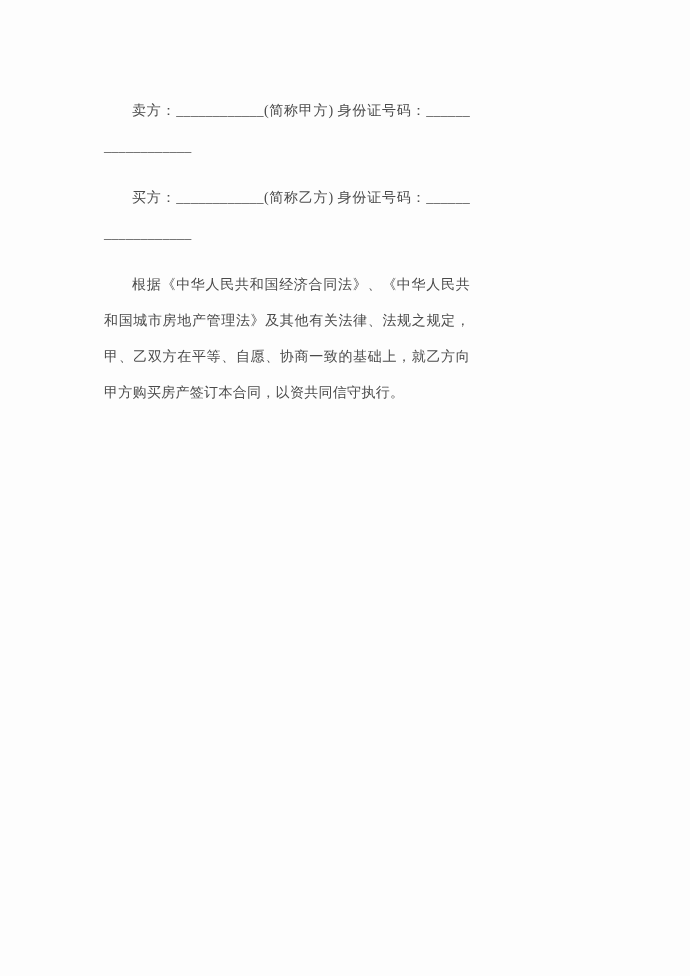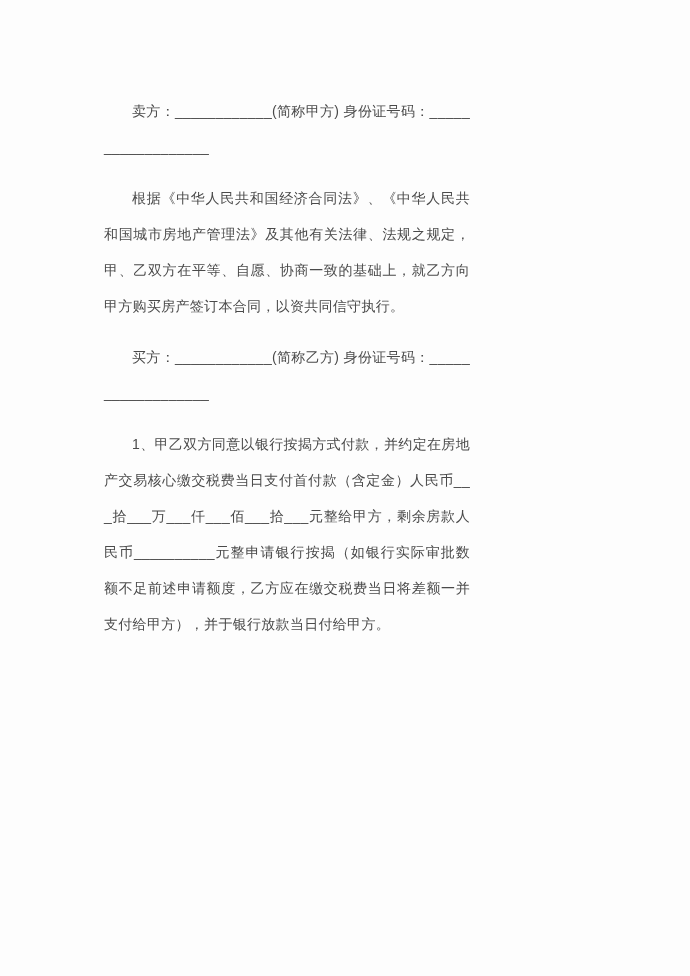--- a/index.html
+++ b/index.html
@@ -11,35 +11,34 @@
     height: 976px;
     background: #fdfdfd;
     overflow: hidden;
   }
   .page {
     box-sizing: border-box;
     width: 575px;
     height: 976px;
     padding: 93px 105px 0 104px;
     background: #fdfdfd;
-    font-family: Liberation Sans, sans-serif;
+    font-family: Liberation Serif, serif;
     font-size: 14px;
     color: #4a4a4a;
   }
   .page p {
     margin: 0 0 15px 0;
     line-height: 36px;
     text-align: justify;
     text-indent: 2em;
     word-break: break-all;
     overflow-wrap: break-word;
     letter-spacing: 0.3px;
   }
 </style>
 </head>
 <body>
 
 <div class="page">
   <p>卖方：____________(简称甲方) 身份证号码：__________________</p>
+  <p>买方：____________(简称乙方) 身份证号码：__________________</p>
   <p>根据《中华人民共和国经济合同法》、《中华人民共和国城市房地产管理法》及其他有关法律、法规之规定，甲、乙双方在平等、自愿、协商一致的基础上，就乙方向甲方购买房产签订本合同，以资共同信守执行。</p>
-  <p>买方：____________(简称乙方) 身份证号码：__________________</p>
-  <p>1、甲乙双方同意以银行按揭方式付款，并约定在房地产交易核心缴交税费当日支付首付款（含定金）人民币___拾___万___仟___佰___拾___元整给甲方，剩余房款人民币__________元整申请银行按揭（如银行实际审批数额不足前述申请额度，乙方应在缴交税费当日将差额一并支付给甲方），并于银行放款当日付给甲方。</p>
 </div>
 
 </body></html>

